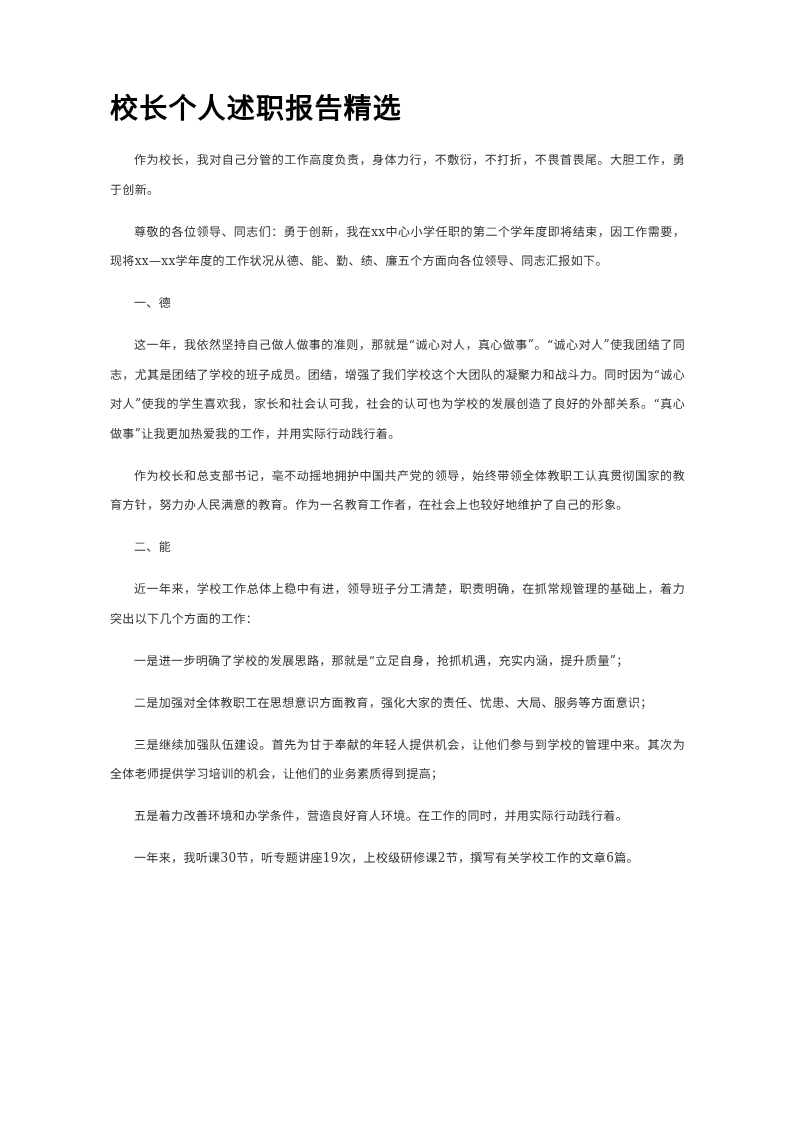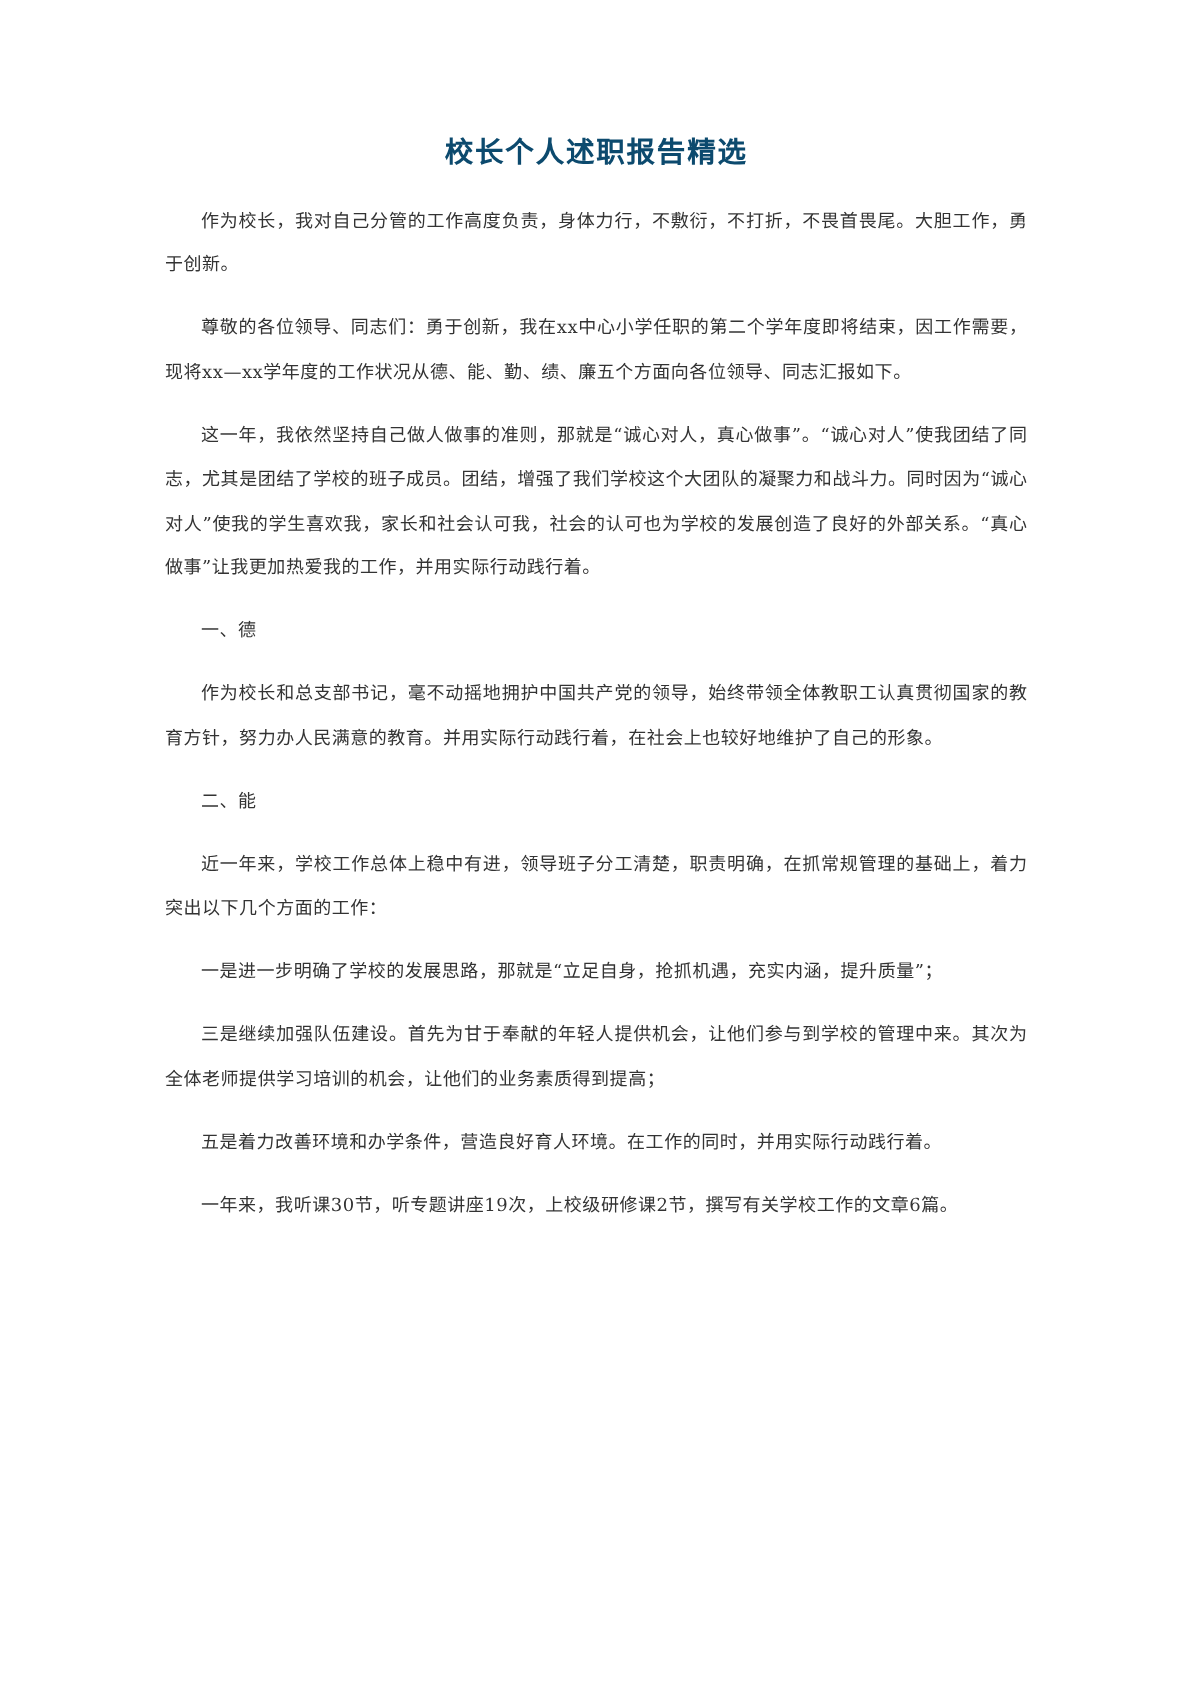--- a/index.html
+++ b/index.html
@@ -24,27 +24,27 @@
     background: #fff;
     padding: 0;
   }
   .content {
     position: absolute;
     left: 110px;
     top: 88px;
     width: 575px;
   }
   .doc-title {
-    font-size: 19px;
+    font-size: 28px;
     font-weight: 700;
-    text-align: center;
+    text-align: left;
     letter-spacing: 1.2px;
     line-height: 1.5;
     margin: 0 0 16px 0;
-    color: #0c4a6e;
+    color: #000000;
   }
   .para {
     font-size: 12px;
     line-height: 29.5px;
     text-align: justify;
     text-justify: inter-ideograph;
     text-indent: 2em;
     margin: 0 0 12.5px 0;
     letter-spacing: 0.35px;
     color: #333333;
@@ -58,24 +58,25 @@
 </style>
 </head>
 <body>
 
 <div class="page">
   <div class="content">
     <h1 class="doc-title">校长个人述职报告精选</h1>
     <div id="body-blocks">
         <p class="para">作为校长，我对自己分管的工作高度负责，身体力行，不敷衍，不打折，不畏首畏尾。大胆工作，勇于创新。</p>
         <p class="para">尊敬的各位领导、同志们：勇于创新，我在xx中心小学任职的第二个学年度即将结束，因工作需要，现将xx—xx学年度的工作状况从德、能、勤、绩、廉五个方面向各位领导、同志汇报如下。</p>
+        <p class="para heading">一、德</p>
         <p class="para">这一年，我依然坚持自己做人做事的准则，那就是“诚心对人，真心做事”。“诚心对人”使我团结了同志，尤其是团结了学校的班子成员。团结，增强了我们学校这个大团队的凝聚力和战斗力。同时因为“诚心对人”使我的学生喜欢我，家长和社会认可我，社会的认可也为学校的发展创造了良好的外部关系。“真心做事”让我更加热爱我的工作，并用实际行动践行着。</p>
-        <p class="para heading">一、德</p>
-        <p class="para">作为校长和总支部书记，毫不动摇地拥护中国共产党的领导，始终带领全体教职工认真贯彻国家的教育方针，努力办人民满意的教育。并用实际行动践行着，在社会上也较好地维护了自己的形象。</p>
+        <p class="para">作为校长和总支部书记，毫不动摇地拥护中国共产党的领导，始终带领全体教职工认真贯彻国家的教育方针，努力办人民满意的教育。作为一名教育工作者，在社会上也较好地维护了自己的形象。</p>
         <p class="para heading">二、能</p>
         <p class="para">近一年来，学校工作总体上稳中有进，领导班子分工清楚，职责明确，在抓常规管理的基础上，着力突出以下几个方面的工作：</p>
         <p class="para">一是进一步明确了学校的发展思路，那就是“立足自身，抢抓机遇，充实内涵，提升质量”；</p>
+        <p class="para">二是加强对全体教职工在思想意识方面教育，强化大家的责任、忧患、大局、服务等方面意识；</p>
         <p class="para">三是继续加强队伍建设。首先为甘于奉献的年轻人提供机会，让他们参与到学校的管理中来。其次为全体老师提供学习培训的机会，让他们的业务素质得到提高；</p>
         <p class="para">五是着力改善环境和办学条件，营造良好育人环境。在工作的同时，并用实际行动践行着。</p>
         <p class="para">一年来，我听课30节，听专题讲座19次，上校级研修课2节，撰写有关学校工作的文章6篇。</p>
       </div>
   </div>
 </div>
 
 </body></html>

